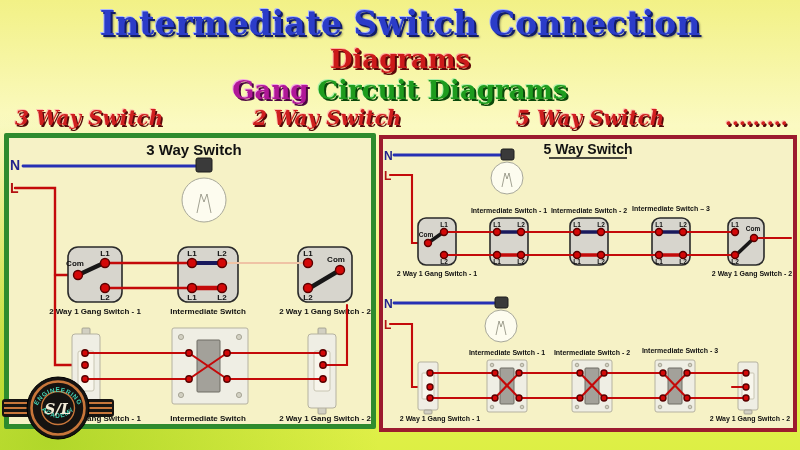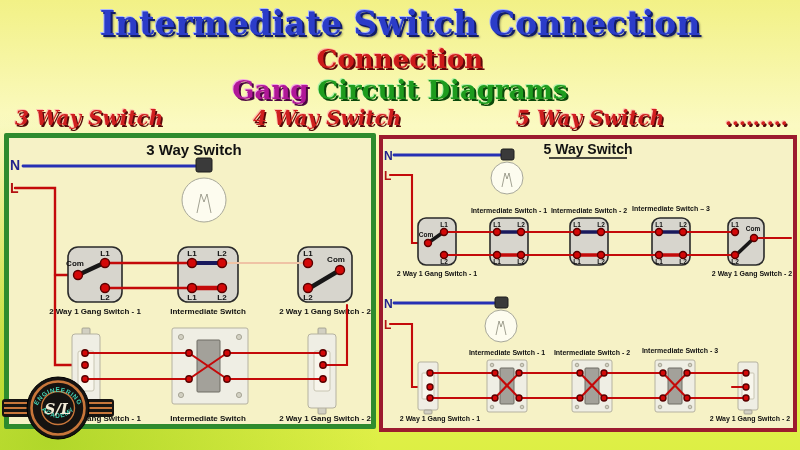--- a/index.html
+++ b/index.html
@@ -55,29 +55,29 @@
   svg .cap-metal{fill:#3a3a3a;stroke:#1c1c1c;stroke-width:1;}
   svg .fil{stroke:#8a8a7a;stroke-width:.8;fill:none;}
 </style>
 </head>
 <body>
 
 <div class="page">
 
   <div class="hdr">
     <div class="h-title">Intermediate Switch Connection</div>
-    <div class="h-line2">Connection</div>
+    <div class="h-line2">Diagrams</div>
     <div class="h-line3">
       <span class="h-with">Gang</span>
       <span class="h-cd">Circuit Diagrams</span>
     </div>
   </div>
   <div class="tabs">
     <span class="tab" style="left:15px">3 Way Switch</span>
-    <span class="tab" style="left:253px">4 Way Switch</span>
+    <span class="tab" style="left:253px">2 Way Switch</span>
     <span class="tab" style="left:516px">5 Way Switch</span>
     <span class="tab" style="left:725px">.........</span>
   </div>
 
   <svg class="panelL" viewBox="0 0 362 286">
     <text class="ptitle" x="185" y="17" text-anchor="middle">3 Way Switch</text>
 
     <text class="nlab" x="1" y="32">N</text>
     <line class="wn" x1="14" y1="28" x2="190" y2="28"></line>
     <text class="llab" x="1" y="55">L</text>

